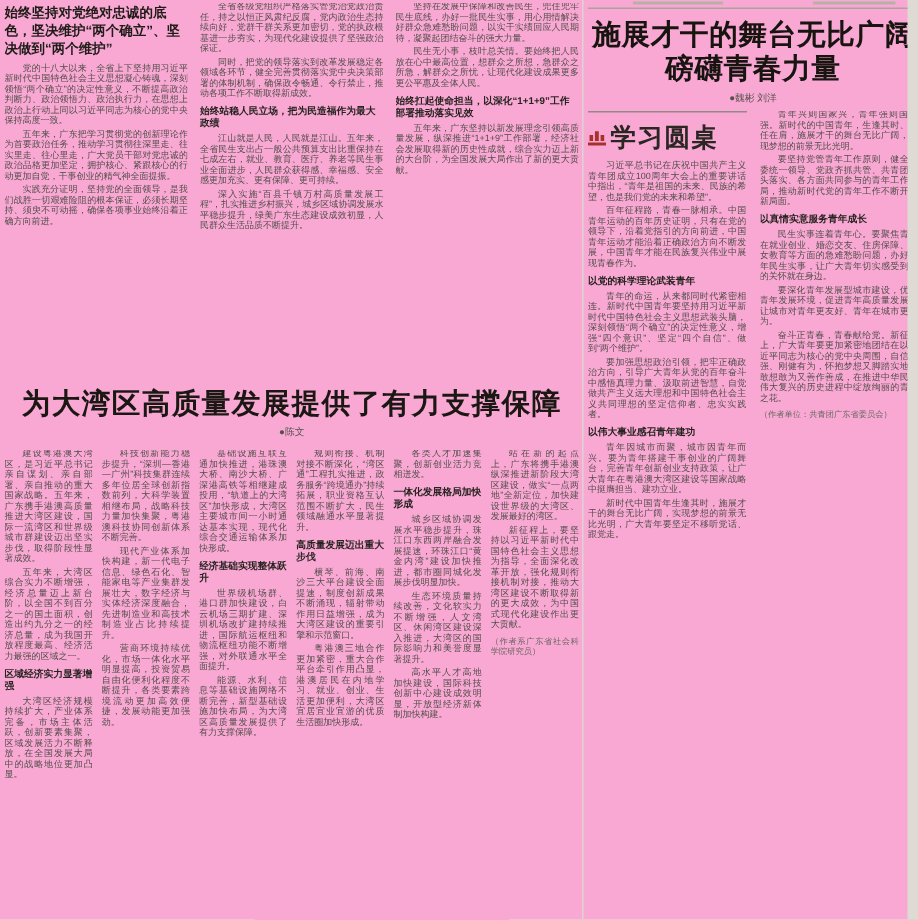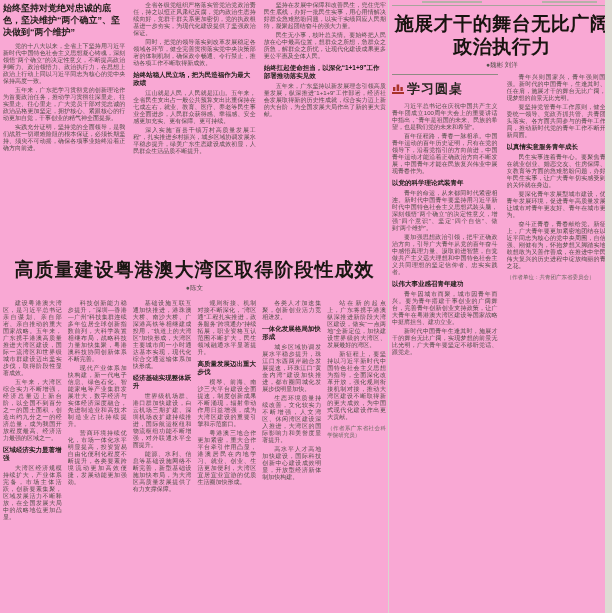--- a/index.html
+++ b/index.html
@@ -25,21 +25,21 @@
   .right-article{position:absolute;left:392px;top:0;width:220px;height:613px;}
   .right-topline{position:absolute;left:0;top:5px;width:220px;height:1px;background:#a8a49c;}
   .top-frag{position:absolute;top:1px;height:2px;background:#b5b1a8;}
   .right-headline{margin:12px 0 0 0;text-align:center;font-size:19px;font-weight:bold;
                   color:#181410;font-family:"Liberation Serif",serif;line-height:23px;letter-spacing:0.5px;}
   .right-byline{text-align:center;font-size:6.5px;color:#55524d;margin:3px 0 4px 0;}
   .right-cols{display:flex;gap:9px;height:538px;}
   .label-block{margin-bottom:5px;}
   .label-rule{height:1px;background:#8f8b84;margin-bottom:5px;}
   .label-row{display:flex;align-items:center;gap:3px;}
-  .label-text{font-size:13px;font-weight:bold;color:#2a2622;letter-spacing:1px;}
+  .label-text{font-size:17px;font-weight:bold;color:#2a2622;letter-spacing:1px;}
   .vrule{position:absolute;left:388px;top:0;width:1px;height:613px;background:#d9d6cf;}
 </style>
 </head>
 <body>
 
 <div id="page">
 
   <div class="top-article">
     <div class="col">
         <div class="subhead-big">始终坚持对党绝对忠诚的底色，坚决维护“两个确立”、坚决做到“两个维护”</div>
@@ -56,21 +56,21 @@
       </div>
     <div class="col">
         <p class="para">坚持在发展中保障和改善民生，兜住兜牢民生底线，办好一批民生实事，用心用情解决好群众急难愁盼问题，以实干实绩回应人民期待，凝聚起团结奋斗的强大力量。</p>
         <p class="para">民生无小事，枝叶总关情。要始终把人民放在心中最高位置，想群众之所想，急群众之所急，解群众之所忧，让现代化建设成果更多更公平惠及全体人民。</p>
         <div class="subhead">始终扛起使命担当，以深化“1+1+9”工作部署推动落实见效</div>
         <p class="para">五年来，广东坚持以新发展理念引领高质量发展，纵深推进“1+1+9”工作部署，经济社会发展取得新的历史性成就，综合实力迈上新的大台阶，为全国发展大局作出了新的更大贡献。</p>
       </div>
   </div>
 
   <div class="main-article">
-    <h1 class="main-headline">高质量建设粤港澳大湾区取得阶段性成效</h1>
+    <h1 class="main-headline">为大湾区高质量发展提供了有力支撑保障</h1>
     <div class="main-byline">●陈文</div>
     <div class="main-cols">
       <div class="col">
           <p class="para">建设粤港澳大湾区，是习近平总书记亲自谋划、亲自部署、亲自推动的重大国家战略。五年来，广东携手港澳高质量推进大湾区建设，国际一流湾区和世界级城市群建设迈出坚实步伐，取得阶段性显著成效。</p>
           <p class="para">五年来，大湾区综合实力不断增强，经济总量迈上新台阶，以全国不到百分之一的国土面积，创造出约九分之一的经济总量，成为我国开放程度最高、经济活力最强的区域之一。</p>
           <div class="subhead">区域经济实力显著增强</div>
           <p class="para">大湾区经济规模持续扩大，产业体系完备，市场主体活跃，创新要素集聚，区域发展活力不断释放，在全国发展大局中的战略地位更加凸显。</p>
         </div>
       <div class="col">
           <p class="para">科技创新能力稳步提升，“深圳—香港—广州”科技集群连续多年位居全球创新指数前列，大科学装置相继布局，战略科技力量加快集聚，粤港澳科技协同创新体系不断完善。</p>
@@ -106,21 +106,21 @@
 
   <div class="vrule"></div>
 
   <div class="right-article">
     <div class="top-frag" style="left:30px;width:60px;"></div>
     <div class="top-frag" style="left:150px;width:55px;"></div>
     <div class="right-topline"></div>
 
     <h2 class="right-headline">
       <span>施展才干的舞台无比广阔</span><br>
-      <span>政治执行力</span>
+      <span>磅礴青春力量</span>
     </h2>
     <div class="right-byline">●魏彬 刘洋</div>
 
     <div class="right-cols">
       <div class="col">
         <div class="label-block">
           <div class="label-rule"></div>
           <div class="label-row">
             <svg width="12" height="12" viewBox="0 0 12 12">
               <rect x="1" y="4" width="2.4" height="4" fill="#a8322b"></rect>

